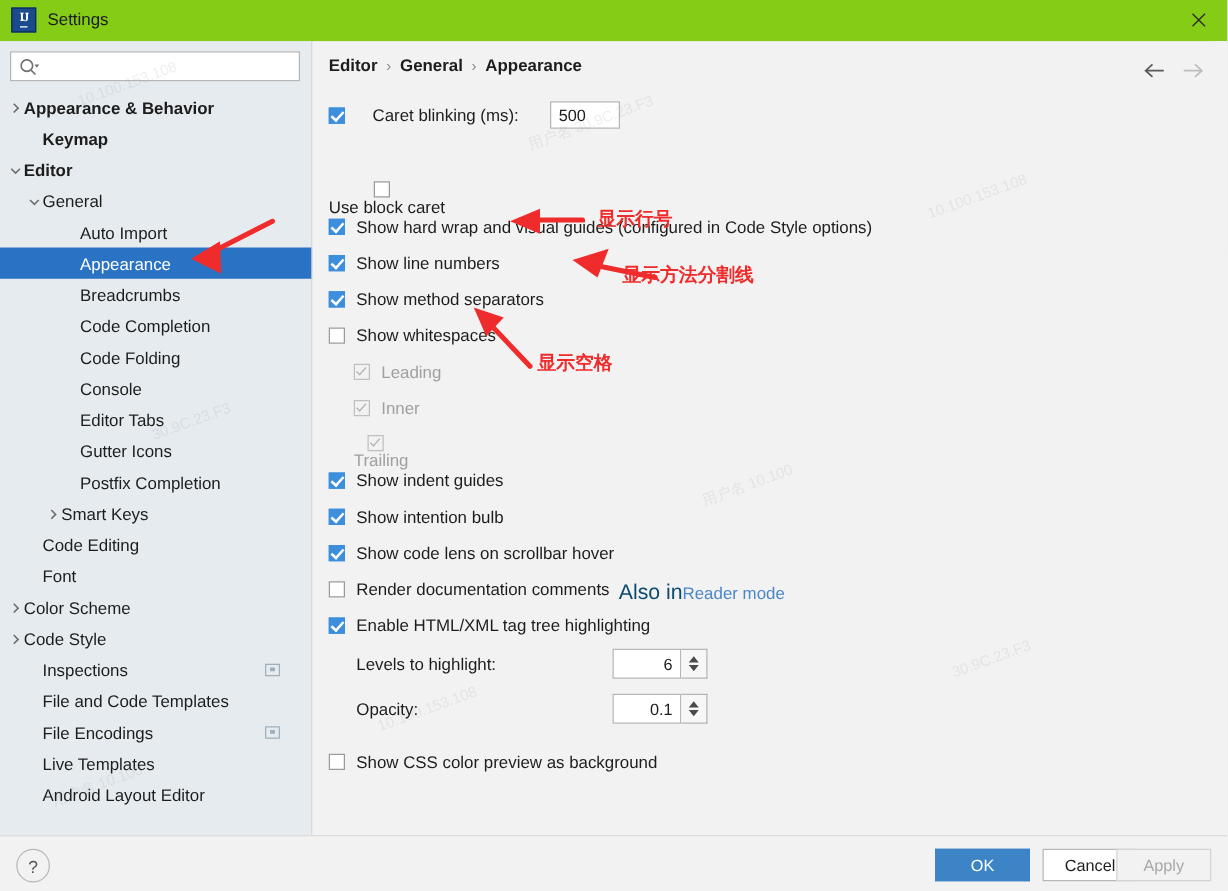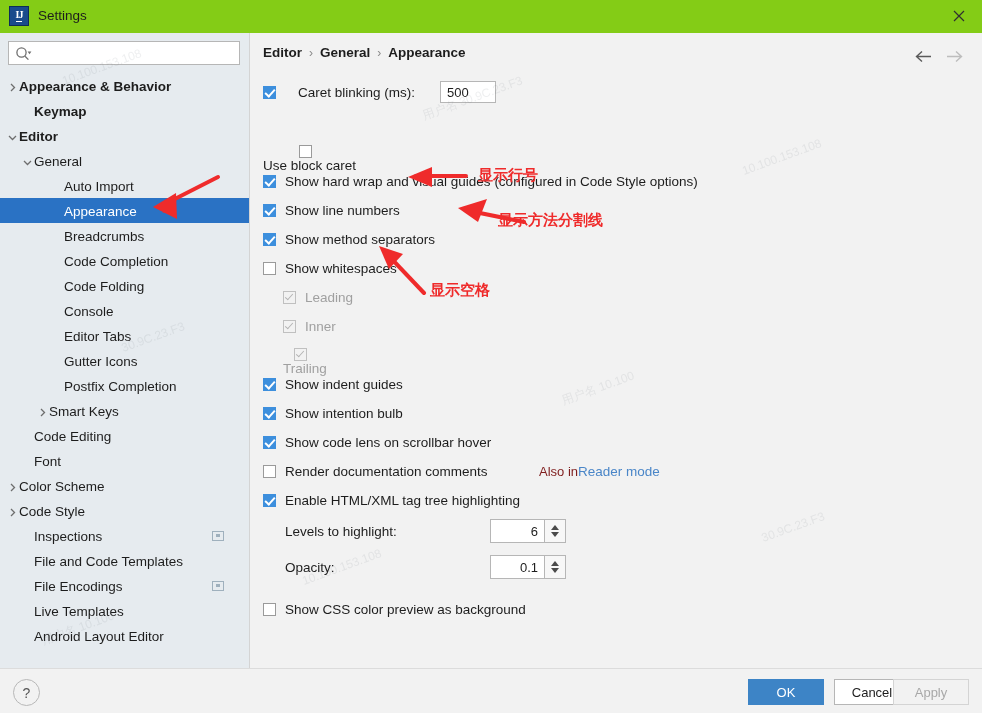--- a/index.html
+++ b/index.html
@@ -141,21 +141,21 @@
     width:3px;height:7px;border:solid #b3b3b3;
     border-width:0 1.5px 1.5px 0;transform:rotate(42deg);
   }
   .opt.disabled{color:#a0a0a0;text-align:center;}
   .txtfield{
     height:22px;box-sizing:border-box;
     border:1px solid #b6b6b6;background:#ffffff;
     font-family:"Liberation Sans", sans-serif;font-size:13px;
     padding:0 6px;outline:none;color:#1d1d1d;
   }
-  .note{color:#7f1d1d;font-size:13px;margin-left:44px;}
+  .note{color:#0c4a6e;font-size:17px;}
   .link{color:#4a86c8;font-size:13.5px;}
 
   .spin-label{
     position:absolute;font-size:13.5px;color:#1d1d1d;
   }
   .spin{
     position:absolute;width:76px;height:24px;
     display:flex;
   }
   .spin input{

